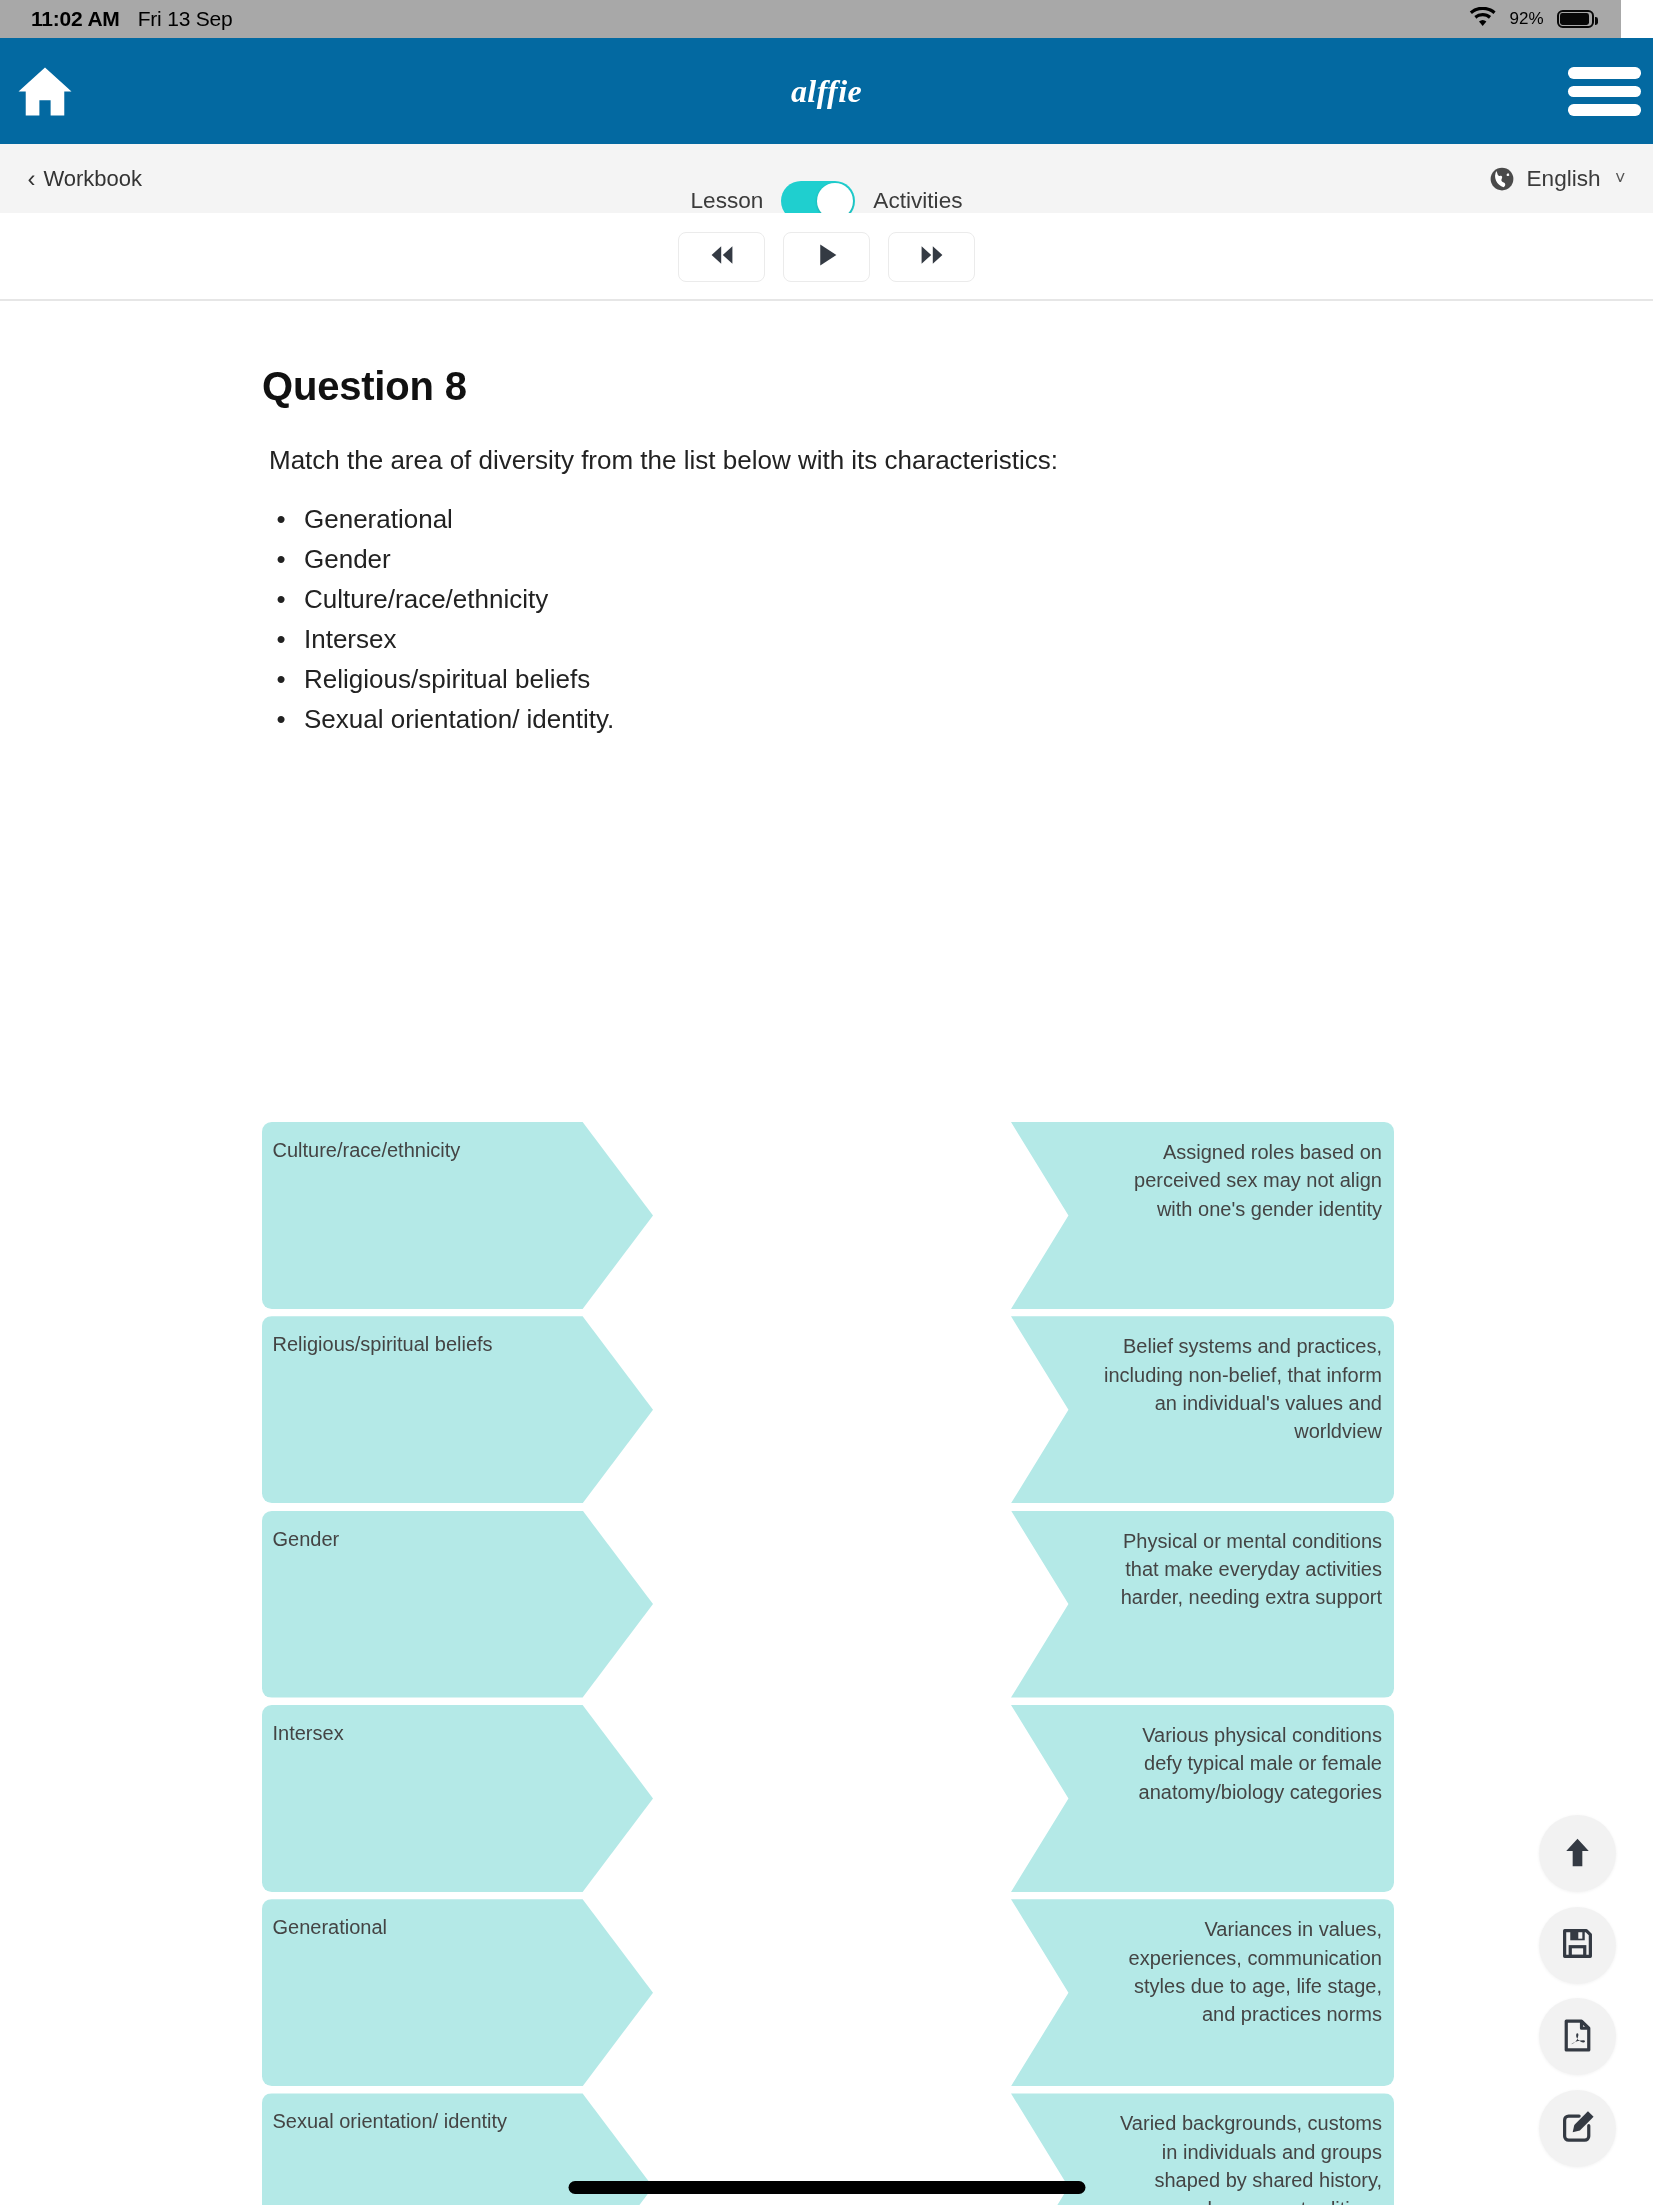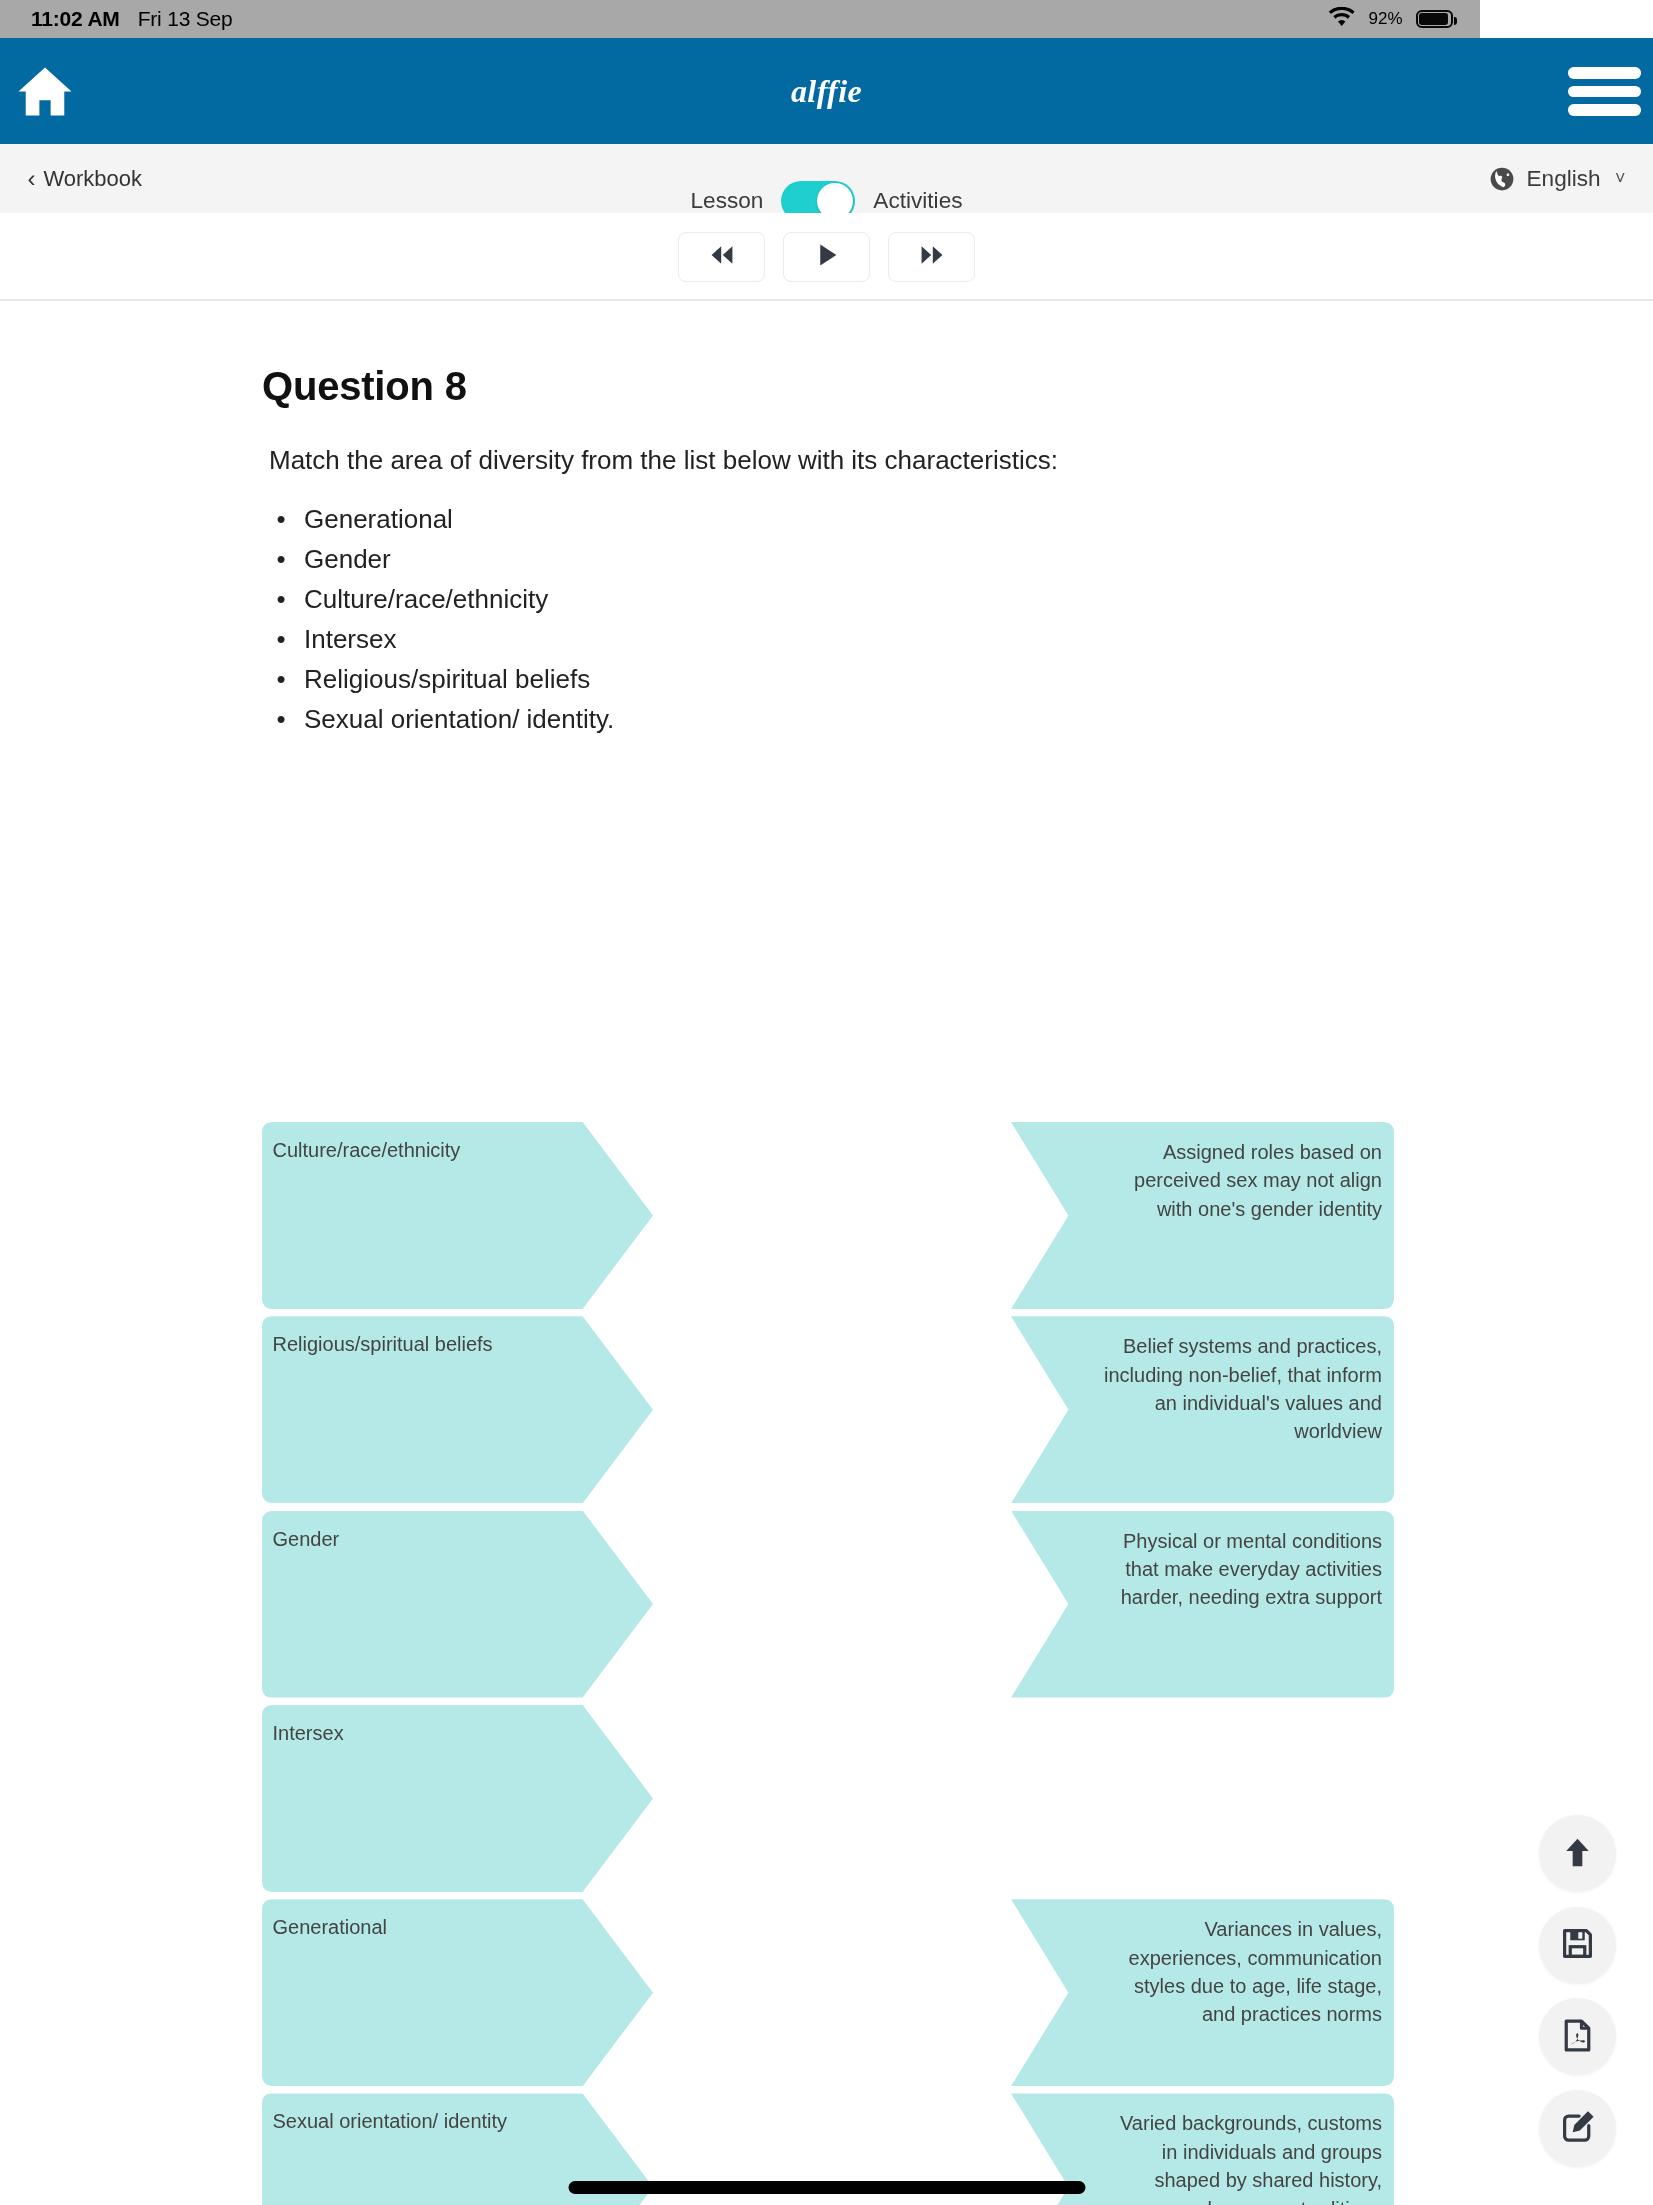--- a/index.html
+++ b/index.html
@@ -5,21 +5,21 @@
   * { margin:0; padding:0; box-sizing:border-box; }
   html, body {
     width:1653px; height:2205px;
     background:#ffffff;
     font-family:"Liberation Sans", sans-serif;
     overflow:hidden;
   }
 
   
   #status-bar{
-    position:absolute; top:0; left:0; width:1480px; height:38px;
+    position:absolute; top:0; left:0; width:1621px; height:38px;
     background:#a8a8a8; display:flex; align-items:center;
     padding:0 27.4px 0 31px; color:#000;
   }
   #status-bar .left{ display:flex; align-items:baseline; gap:18px; }
   #status-bar .time{ font-size:21px; font-weight:700; letter-spacing:-0.2px; }
   #status-bar .date{ font-size:21px; font-weight:400; letter-spacing:-0.2px; }
   #status-bar .right{ margin-left:auto; display:flex; align-items:center; gap:13px; }
   #status-bar .pct{ font-size:17px; font-weight:400; }
   .batt{ position:relative; width:37px; height:18.6px; border:2.4px solid #000;
          border-radius:5.7px; opacity:.95; }
@@ -255,20 +255,23 @@
           <div class="lbl">Gender</div>
         </div>
         <div class="rcard" style="background: rgb(180, 233, 231);">
           <div class="lbl">Physical or mental conditions that make everyday activities harder, needing extra support</div>
         </div>
       </div>
       <div class="row">
         <div class="lcard" style="background: rgb(180, 233, 231);">
           <div class="lbl">Intersex</div>
         </div>
+        <div class="rcard" style="background: rgb(180, 233, 231);">
+          <div class="lbl">Various physical conditions defy typical male or female anatomy/biology categories</div>
+        </div>
       </div>
       <div class="row">
         <div class="lcard" style="background: rgb(180, 233, 231);">
           <div class="lbl">Generational</div>
         </div>
         <div class="rcard" style="background: rgb(180, 233, 231);">
           <div class="lbl">Variances in values, experiences, communication styles due to age, life stage, and practices norms</div>
         </div>
       </div>
       <div class="row">

